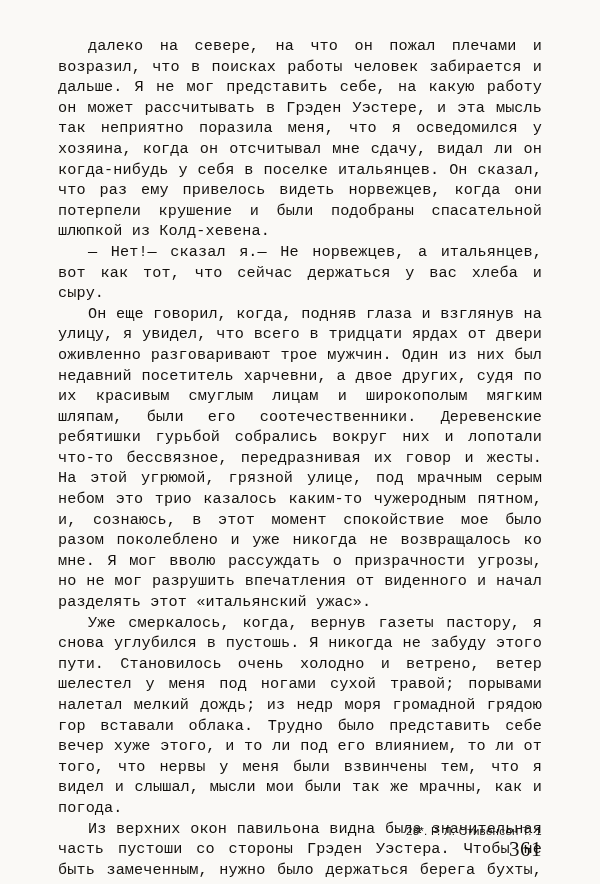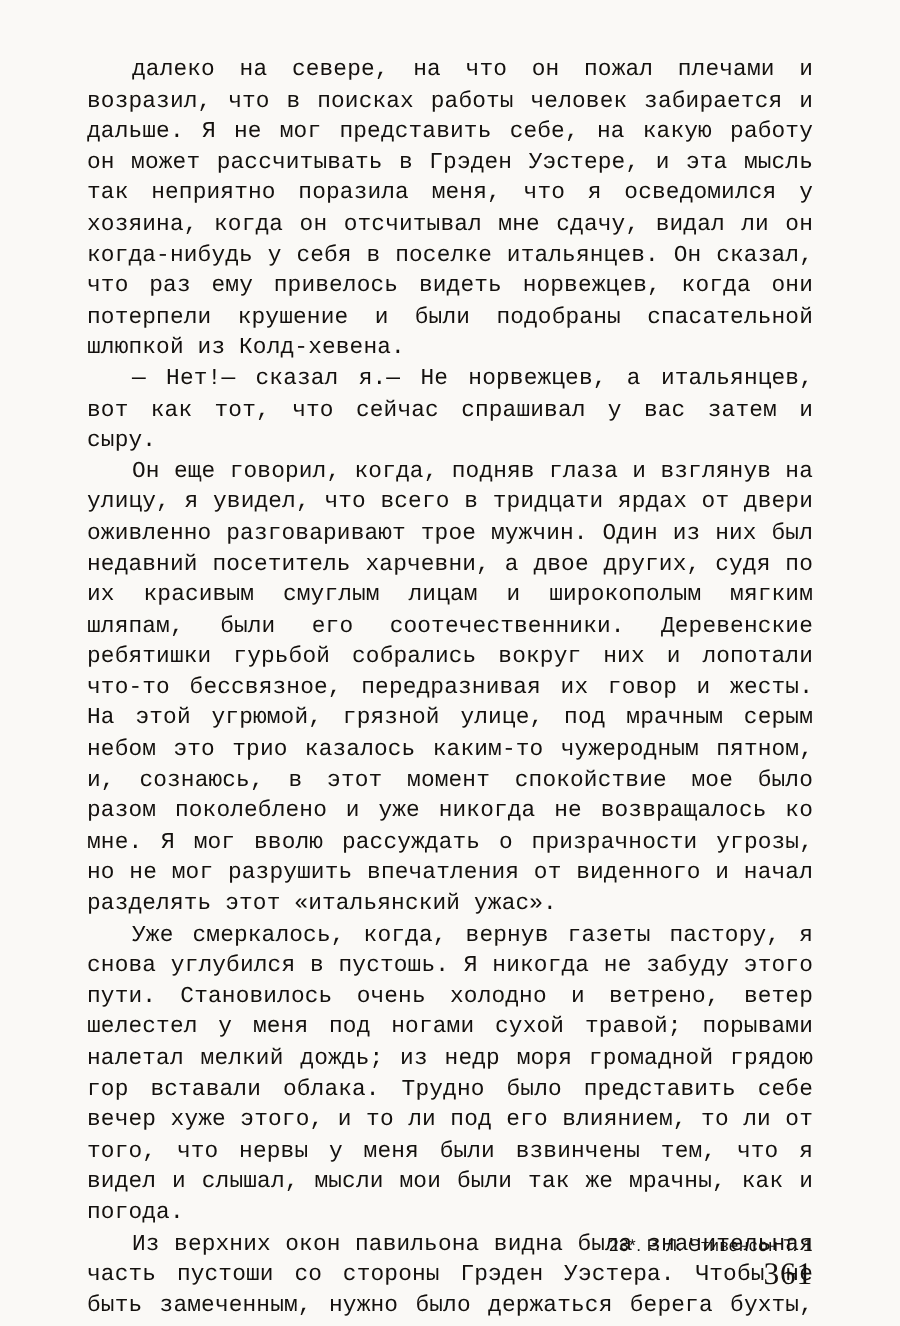--- a/index.html
+++ b/index.html
@@ -56,21 +56,21 @@
     letter-spacing: 0.5px;
   }
 </style>
 </head>
 <body>
 
 <div class="page">
 
   <div class="body-text">
     <p>далеко на севере, на что он пожал плечами и возразил, что в поисках работы человек забирается и дальше. Я не мог представить себе, на какую работу он может рассчитывать в Грэден Уэстере, и эта мысль так неприятно поразила меня, что я осведомился у хозяина, когда он отсчитывал мне сдачу, видал ли он когда-нибудь у себя в поселке итальянцев. Он сказал, что раз ему привелось видеть норвежцев, когда они потерпели крушение и были подобраны спасательной шлюпкой из Колд-хевена.</p>
-    <p>— Нет!— сказал я.— Не норвежцев, а итальянцев, вот как тот, что сейчас спрашивал у вас затем и сыру.</p>
+    <p>— Нет!— сказал я.— Не норвежцев, а итальянцев, вот как тот, что сейчас держаться у вас хлеба и сыру.</p>
     <p>Он еще говорил, когда, подняв глаза и взглянув на улицу, я увидел, что всего в тридцати ярдах от двери оживленно разговаривают трое мужчин. Один из них был недавний посетитель харчевни, а двое других, судя по их красивым смуглым лицам и широкополым мягким шляпам, были его соотечественники. Деревенские ребятишки гурьбой собрались вокруг них и лопотали что-то бессвязное, передразнивая их говор и жесты. На этой угрюмой, грязной улице, под мрачным серым небом это трио казалось каким-то чужеродным пятном, и, сознаюсь, в этот момент спокойствие мое было разом поколеблено и уже никогда не возвращалось ко мне. Я мог вволю рассуждать о призрачности угрозы, но не мог разрушить впечатления от виденного и начал разделять этот «итальянский ужас».</p>
     <p>Уже смеркалось, когда, вернув газеты пастору, я снова углубился в пустошь. Я никогда не забуду этого пути. Становилось очень холодно и ветрено, ветер шелестел у меня под ногами сухой травой; порывами налетал мелкий дождь; из недр моря громадной грядою гор вставали облака. Трудно было представить себе вечер хуже этого, и то ли под его влиянием, то ли от того, что нервы у меня были взвинчены тем, что я видел и слышал, мысли мои были так же мрачны, как и погода.</p>
     <p>Из верхних окон павильона видна была значительная часть пустоши со стороны Грэден Уэстера. Чтобы не быть замеченным, нужно было держаться берега бухты, а затем под прикрытием песчаных дюн посетитель по котловинам до опушки леса. Солнце близилось к закату, был час отли-</p>
   </div>
 
   <div class="page-footer">
     <span class="footer-left">23*. Р. Л. Стивенсон Т. 1</span>
     <span class="footer-page">361</span>
   </div>
 

